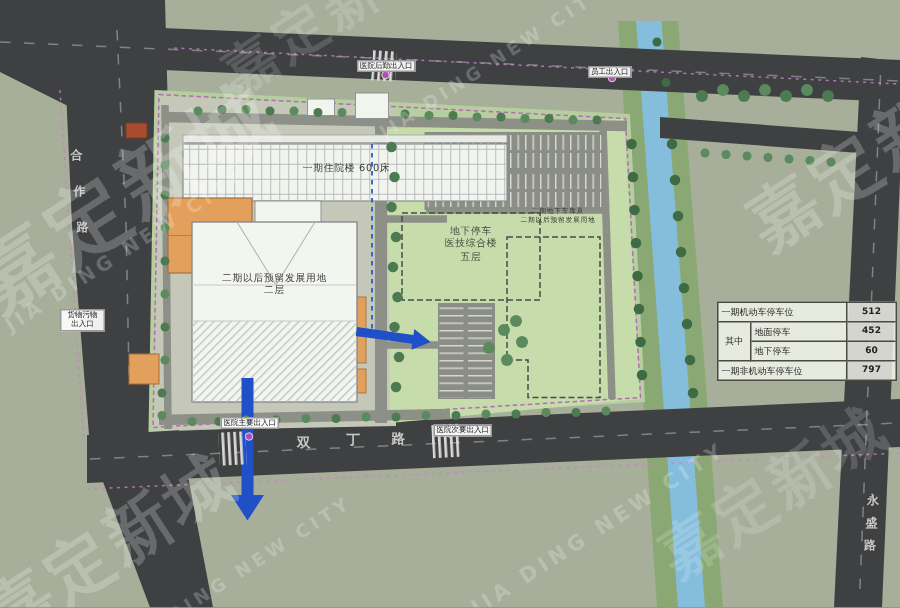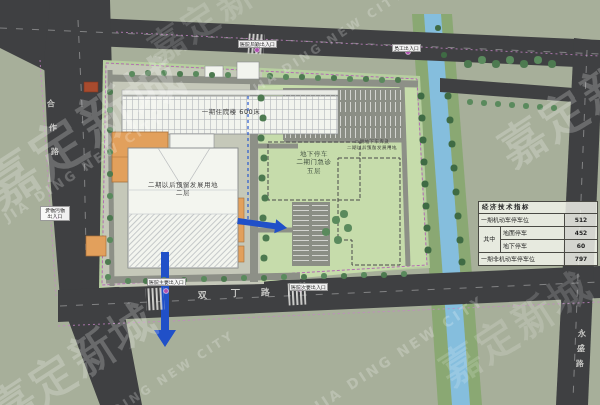--- a/index.html
+++ b/index.html
@@ -247,21 +247,21 @@
       </g>
   </svg>
 
   <div class="bldg-lbl" style="left:161px;top:108px;width:140px;font-size:6.5px;text-align:center;">一期住院楼 600床</div>
   <div class="bldg-lbl" style="left:133px;top:181px;width:100px;font-size:6.5px;">
     <div>二期以后预留发展用地</div>
     <div>二层</div>
   </div>
   <div class="bldg-lbl" style="left:268px;top:150px;width:92px;font-size:6.5px;color:#3c4a3c;">
     <div>地下停车</div>
-    <div>二期门急诊</div>
+    <div>医技综合楼</div>
     <div>五层</div>
   </div>
   <div class="bldg-lbl" style="left:334px;top:139px;width:76px;font-size:4.5px;color:#333;">
     <div>二期地下车库及</div>
     <div>二期以后预留发展用地</div>
   </div>
 
   <div class="gate" style="left:147px;top:278px;">医院主要出入口</div>
   <div class="gate" style="left:289px;top:283px;">医院次要出入口</div>
   <div class="gate" style="left:238px;top:40px;">医院后勤出入口</div>
@@ -275,21 +275,20 @@
   <span class="road-char" style="left:231px;top:287px;font-size:9px;">丁</span>
   <span class="road-char" style="left:261px;top:286px;font-size:9px;">路</span>
   <span class="road-char" style="left:47px;top:98px;font-size:8px;">合</span>
   <span class="road-char" style="left:49px;top:122px;font-size:8px;">作</span>
   <span class="road-char" style="left:51px;top:146px;font-size:8px;">路</span>
   <span class="road-char" style="left:578px;top:328px;font-size:8px;">永</span>
   <span class="road-char" style="left:577px;top:343px;font-size:8px;">盛</span>
   <span class="road-char" style="left:576px;top:358px;font-size:8px;">路</span>
 
   <div class="tbl">
-    <div class="tbl-title">经济技术指标</div>
     <div class="tbl-grid">
       <div class="cell span2">一期机动车停车位</div>
       <div class="cell val last-r">512</div>
       <div class="cell grp" style="grid-row:span 2;">其中</div>
       <div class="cell">地面停车</div>
       <div class="cell val last-r">452</div>
       <div class="cell">地下停车</div>
       <div class="cell val last-r">60</div>
       <div class="cell span2 last-b">一期非机动车停车位</div>
       <div class="cell val last-r last-b">797</div>

